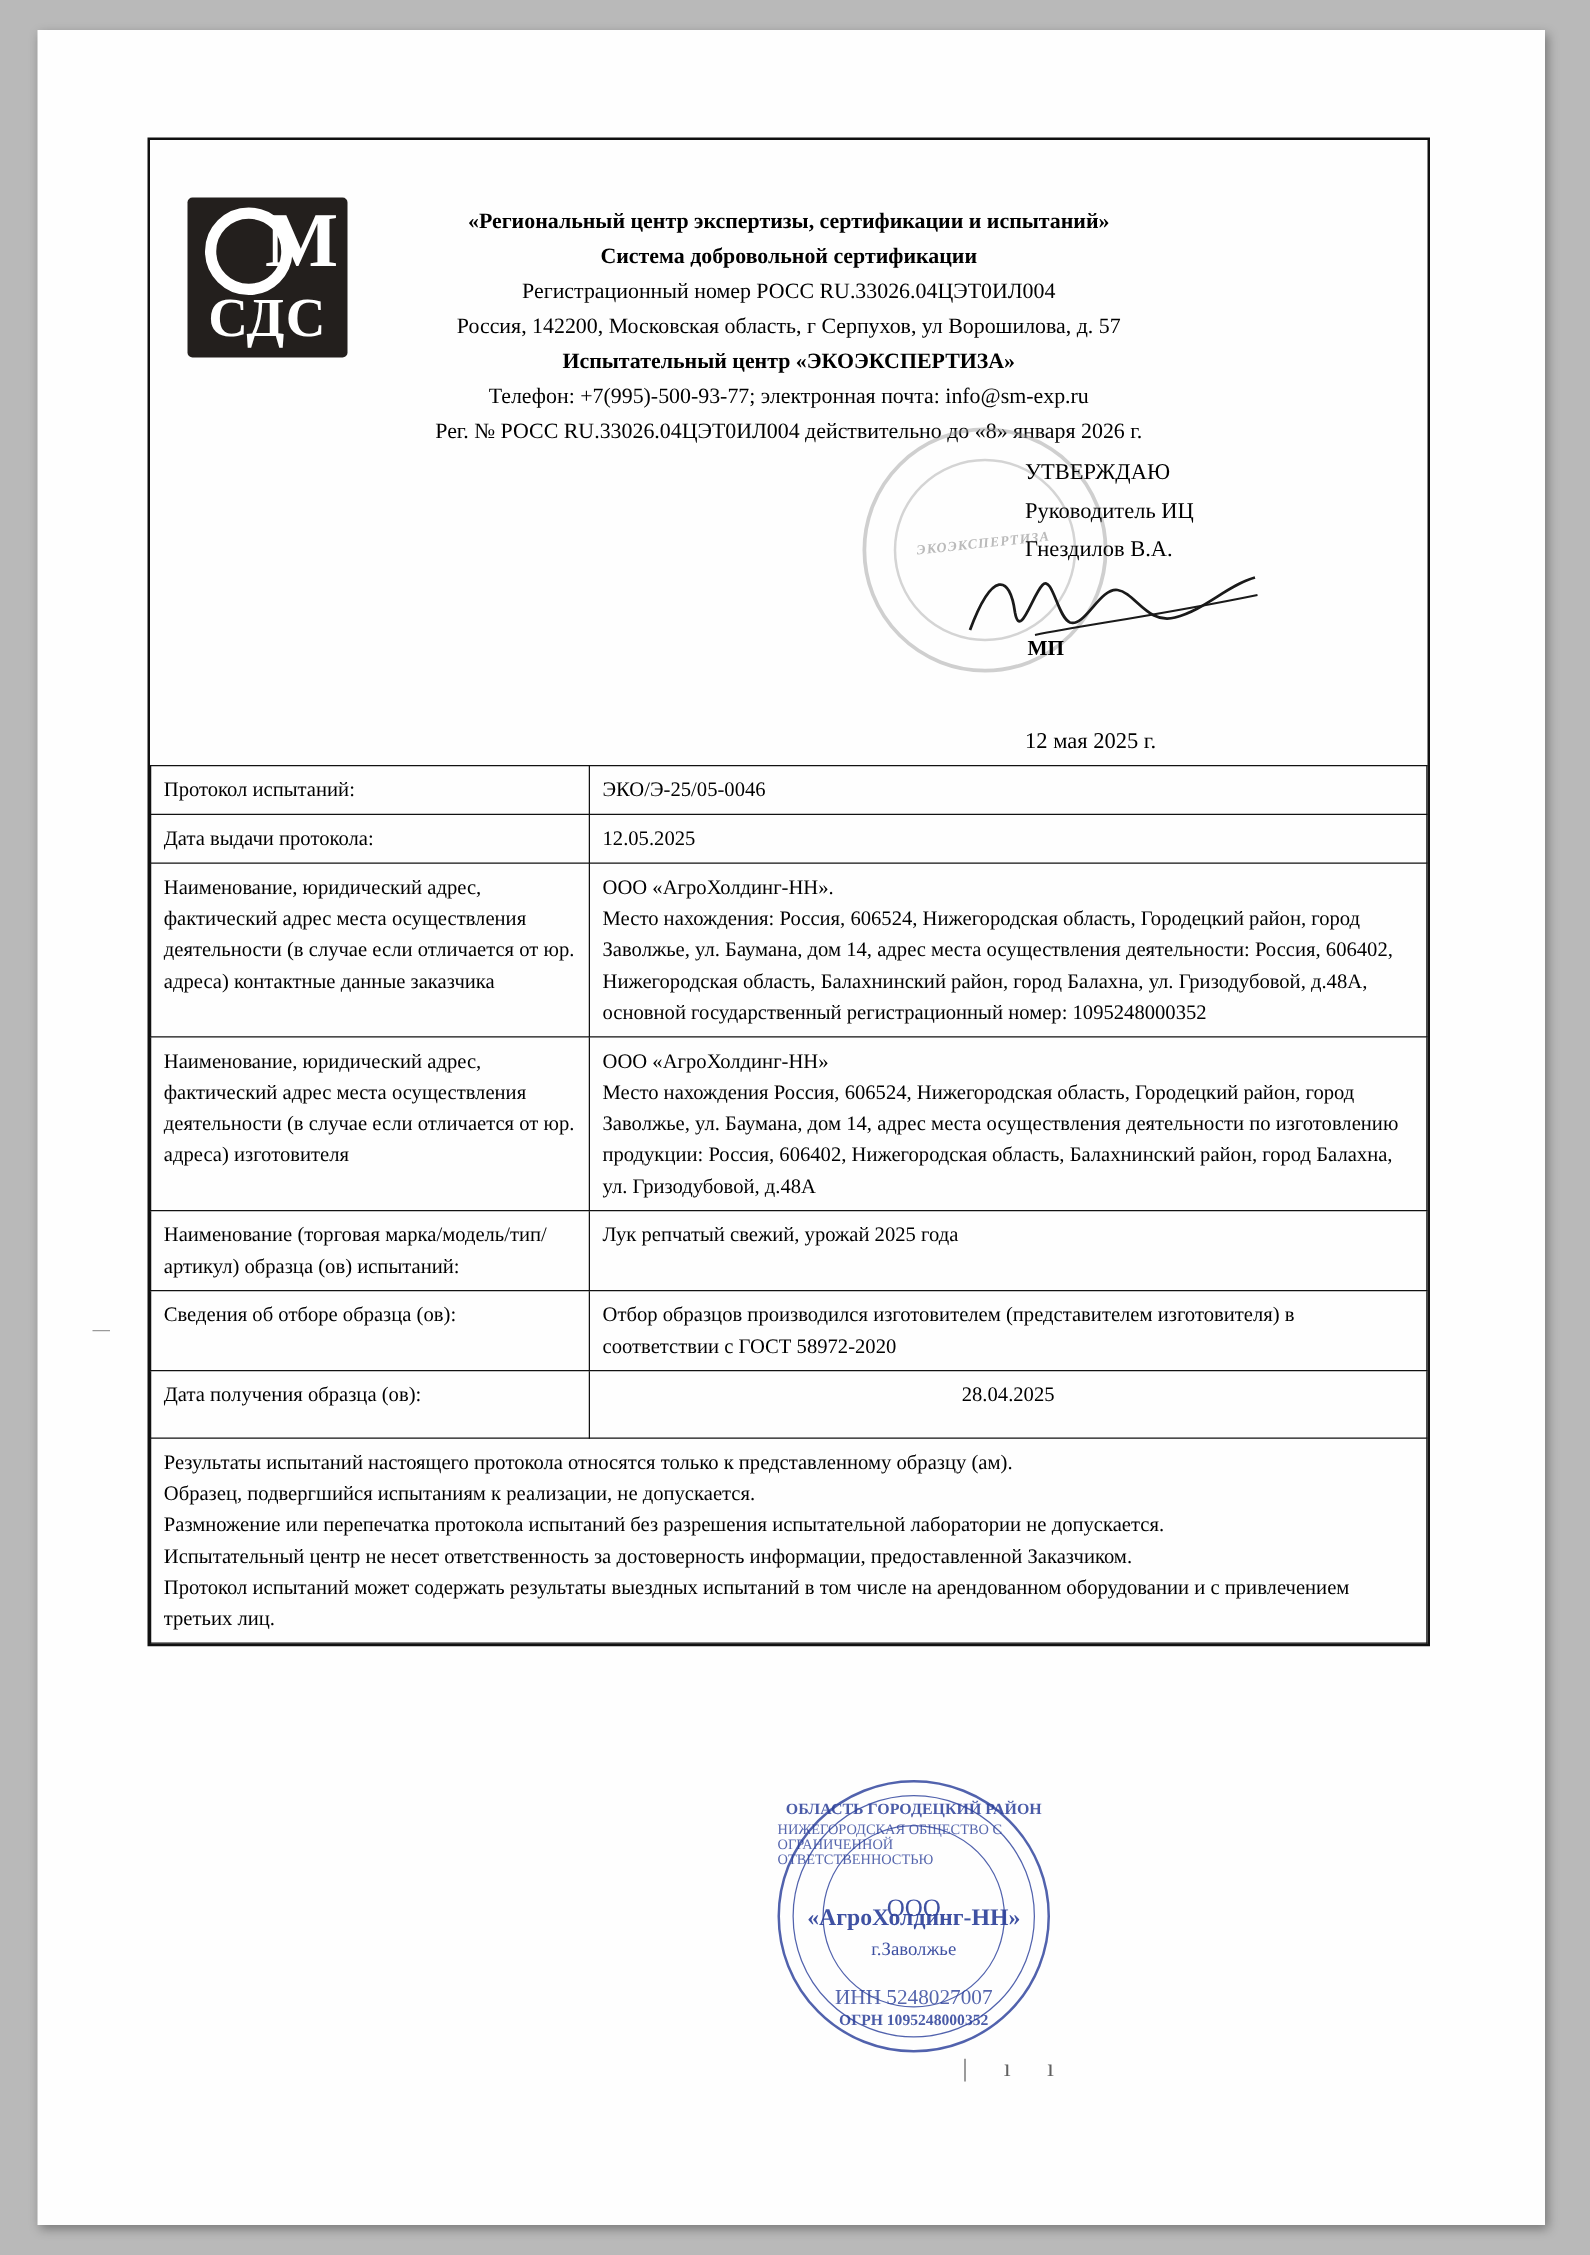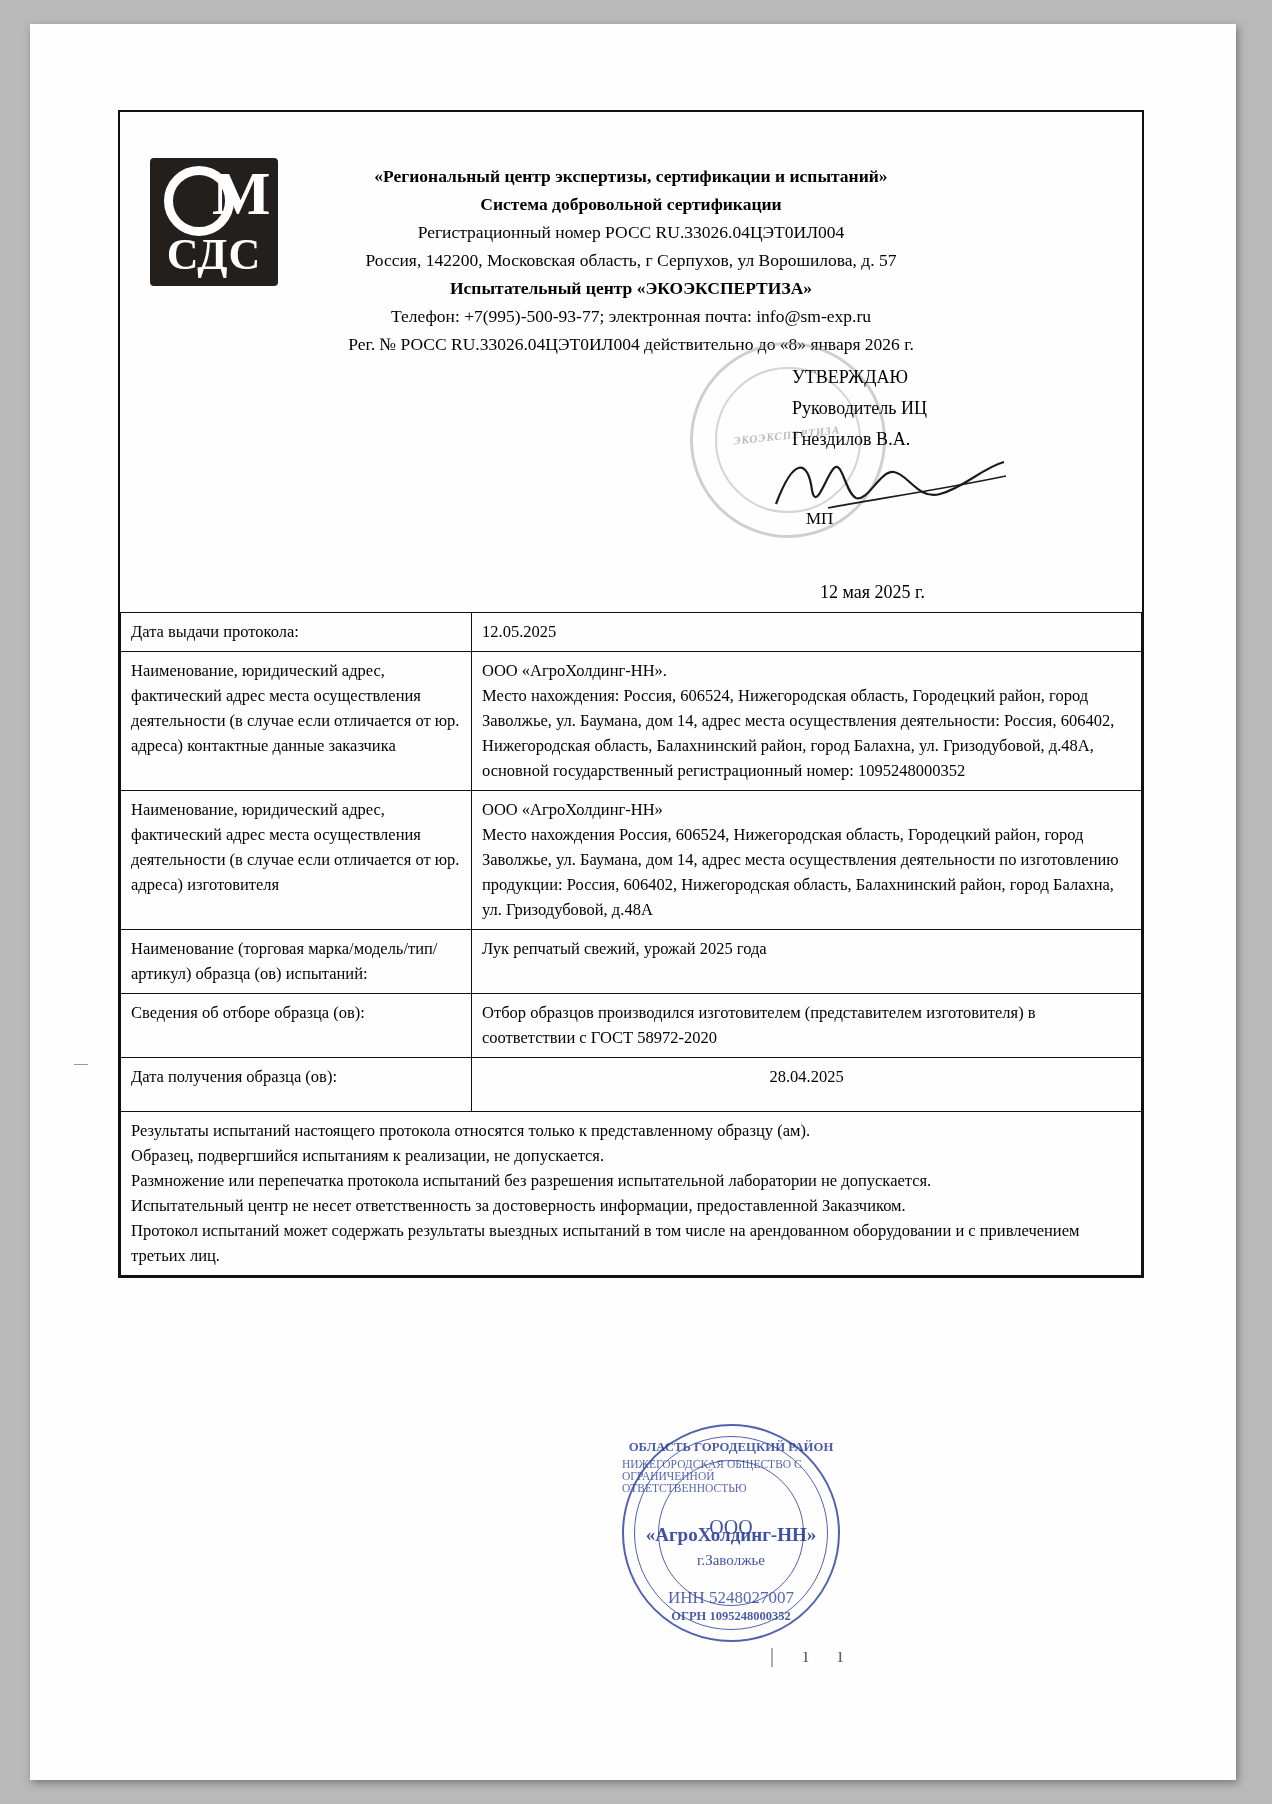--- a/index.html
+++ b/index.html
@@ -84,29 +84,30 @@
     text-align: center;
     font-size: 17.5px;
     line-height: 28px;
   }
   .org-block .b { font-weight: bold; }
   .org-block .line { white-space: nowrap; }
 
   
   .approve {
     position: absolute;
-    left: 672px;
+    left: 700px;
     top: 250px;
     font-size: 18px;
     line-height: 31px;
   }
   .approve .mp {
     margin-top: 48px;
-    margin-left: 14px;
+    margin-left: 2px;
     font-size: 17px;
+    font-weight: bold;
   }
   .sign-date {
     position: absolute;
     left: 700px;
     top: 470px;
     font-size: 18px;
   }
   
   .stamp-faint {
     position: absolute;
@@ -271,20 +272,24 @@
       <svg class="signature" viewBox="0 0 250 80">
         <path d="M8 62 C 26 14, 40 18, 44 48 C 48 70, 58 34, 66 26 C 74 18, 78 52, 88 56 C 100 60, 112 28, 126 30 C 140 32, 150 58, 172 52 C 196 46, 214 26, 236 20" fill="none" stroke="#1a1a1a" stroke-width="2.2"></path>
         <path d="M60 66 C 100 58, 160 50, 238 34" fill="none" stroke="#1a1a1a" stroke-width="1.6"></path>
       </svg>
 
       <div class="sign-date">12 мая 2025 г.</div>
     </div>
 
     <table class="main">
       <tbody>
+        <tr>
+          <td class="label">Протокол испытаний:</td>
+          <td class="value">ЭКО/Э-25/05-0046</td>
+        </tr>
         <tr>
           <td class="label">Дата выдачи протокола:</td>
           <td class="value">12.05.2025</td>
         </tr>
         <tr>
           <td class="label">Наименование, юридический адрес, фактический адрес места осуществления деятельности (в случае если отличается от юр. адреса) контактные данные заказчика</td>
           <td class="value" style="white-space:pre-line;">ООО «АгроХолдинг-НН».
 Место нахождения: Россия, 606524, Нижегородская область, Городецкий район, город Заволжье, ул. Баумана, дом 14, адрес места осуществления деятельности: Россия, 606402, Нижегородская область, Балахнинский район, город Балахна, ул. Гризодубовой, д.48А, основной государственный регистрационный номер: 1095248000352</td>
         </tr>
         <tr>

